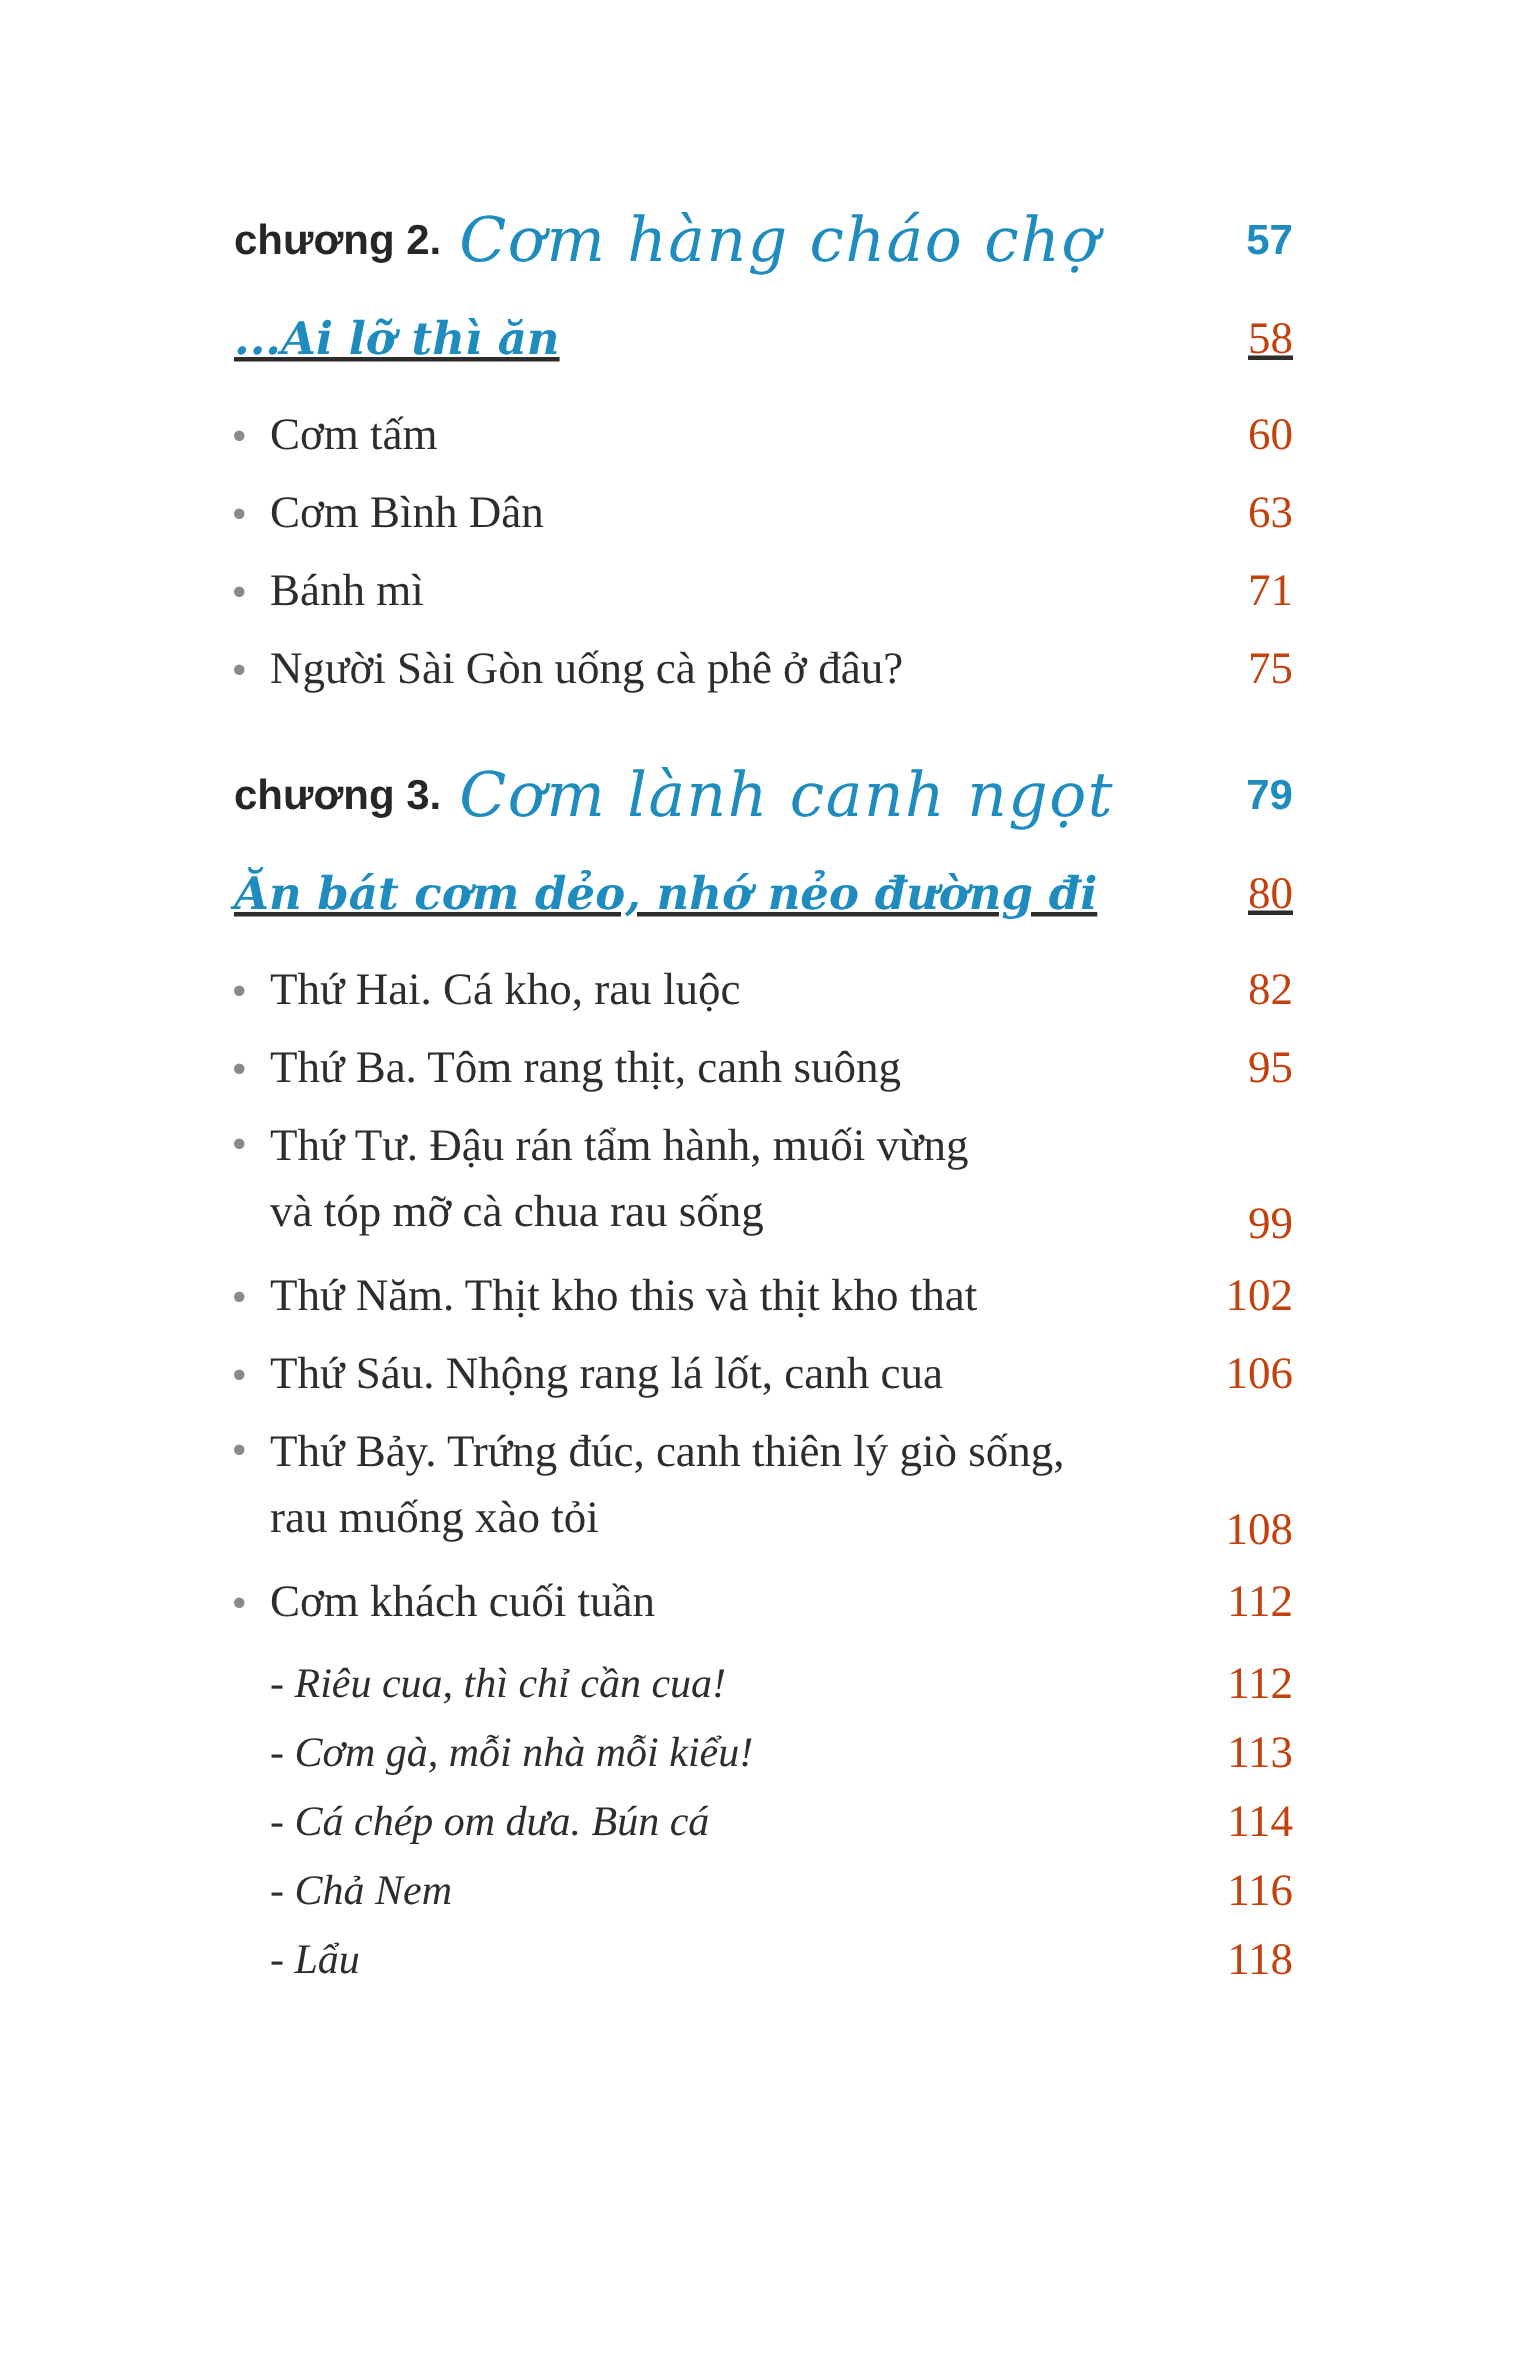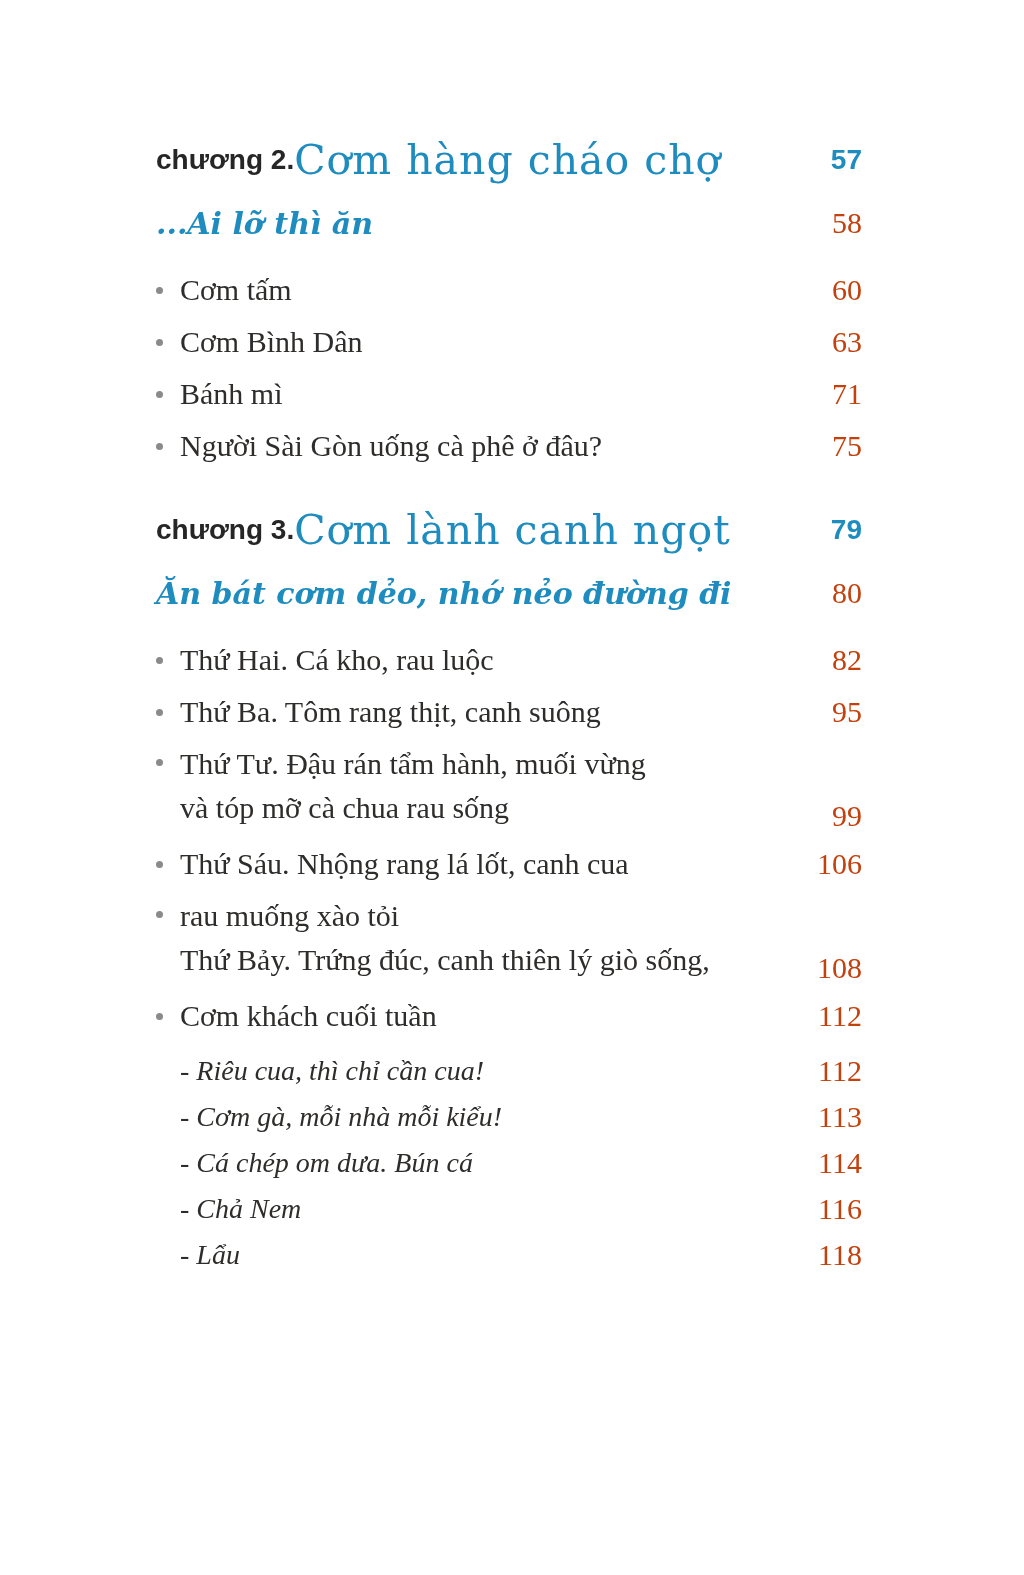--- a/index.html
+++ b/index.html
@@ -25,37 +25,40 @@
     white-space:nowrap;
   }
   .chapter-label{
     font-family:"Liberation Sans", sans-serif;
     font-weight:600;
     font-size:28px;
     color:#262626;
   }
   .chapter-title{
     font-family:"DejaVu Serif", serif;
+    font-style:italic;
     font-size:41px;
     color:#1e8cbe;
+    margin-left:12px;
     letter-spacing:1px;
   }
   .chapter-page{
     margin-left:auto;
     font-family:"Liberation Sans", sans-serif;
     font-weight:700;
     font-size:28px;
     color:#1e8cbe;
   }
   
   .subtitle-row{
-    display:flex; 
+    display:flex; align-items:center;
     height:40px;
     margin-bottom:18px;
     white-space:nowrap;
+    text-decoration:underline;
   }
   .subtitle-text{
     font-family:"DejaVu Serif", serif;
     font-weight:700;
     font-style:italic;
     font-size:30px;
     color:#1e8cbe;
   }
   .row-page{
     margin-left:auto;
@@ -167,28 +170,33 @@
     <div class="item-row two-line">
       <span class="bullet"></span>
       <span class="item-text">
           <span class="l">Thứ Tư. Đậu rán tẩm hành, muối vừng</span>
           <span class="l">và tóp mỡ cà chua rau sống</span>
         </span>
       <span class="row-page">99</span>
     </div>
     <div class="item-row">
       <span class="bullet"></span>
+      <span class="item-text">Thứ Năm. Thịt kho this và thịt kho that</span>
+      <span class="row-page">102</span>
+    </div>
+    <div class="item-row">
+      <span class="bullet"></span>
       <span class="item-text">Thứ Sáu. Nhộng rang lá lốt, canh cua</span>
       <span class="row-page">106</span>
     </div>
     <div class="item-row two-line">
       <span class="bullet"></span>
       <span class="item-text">
+          <span class="l">Thứ Bảy. Trứng đúc, canh thiên lý giò sống,</span>
           <span class="l">rau muống xào tỏi</span>
-          <span class="l">Thứ Bảy. Trứng đúc, canh thiên lý giò sống,</span>
         </span>
       <span class="row-page">108</span>
     </div>
     <div class="item-row">
       <span class="bullet"></span>
       <span class="item-text">Cơm khách cuối tuần</span>
       <span class="row-page">112</span>
     </div>
 
     <div class="subitems">

